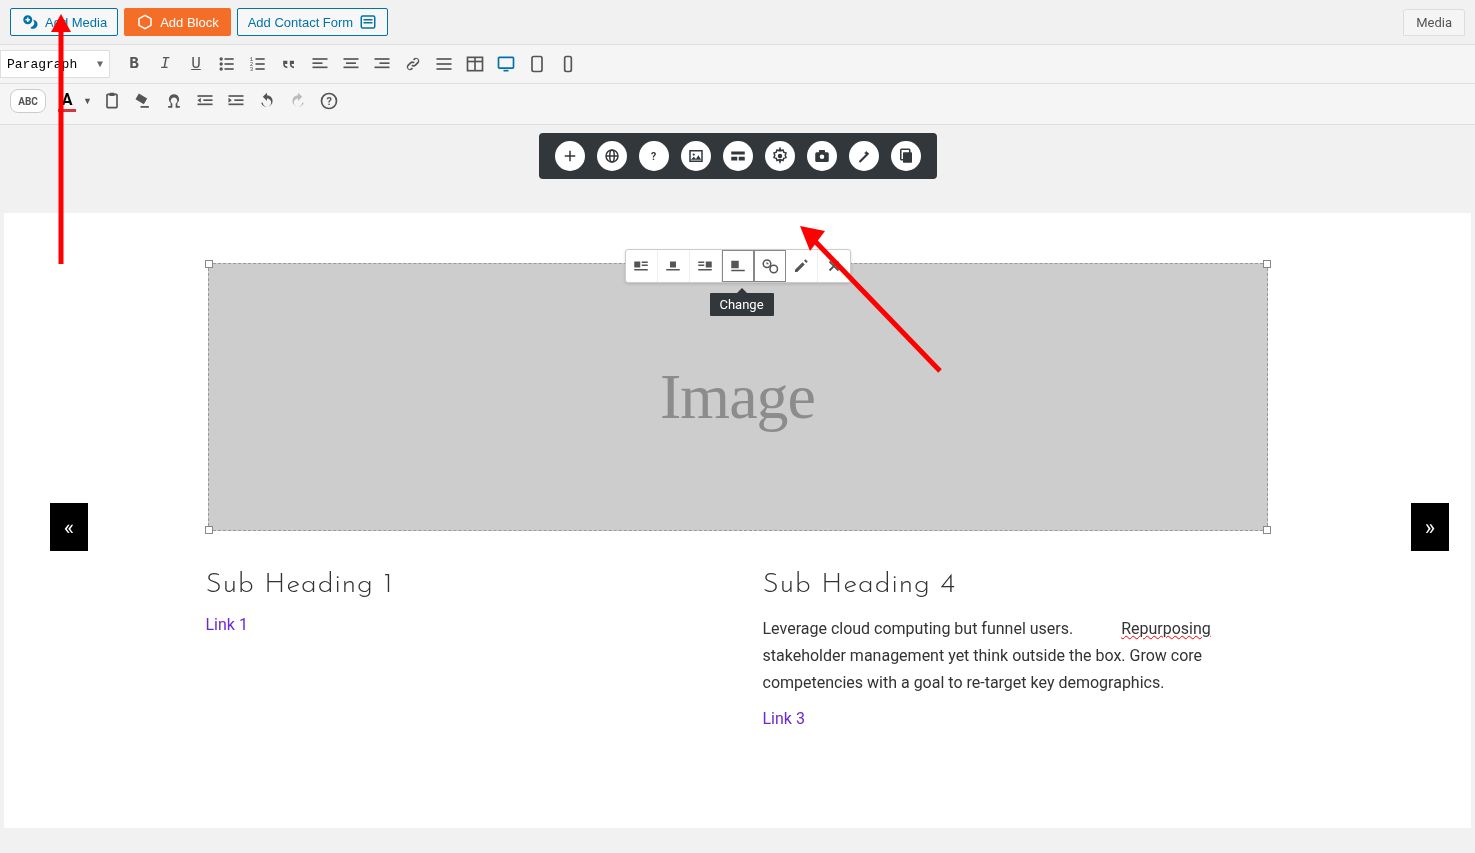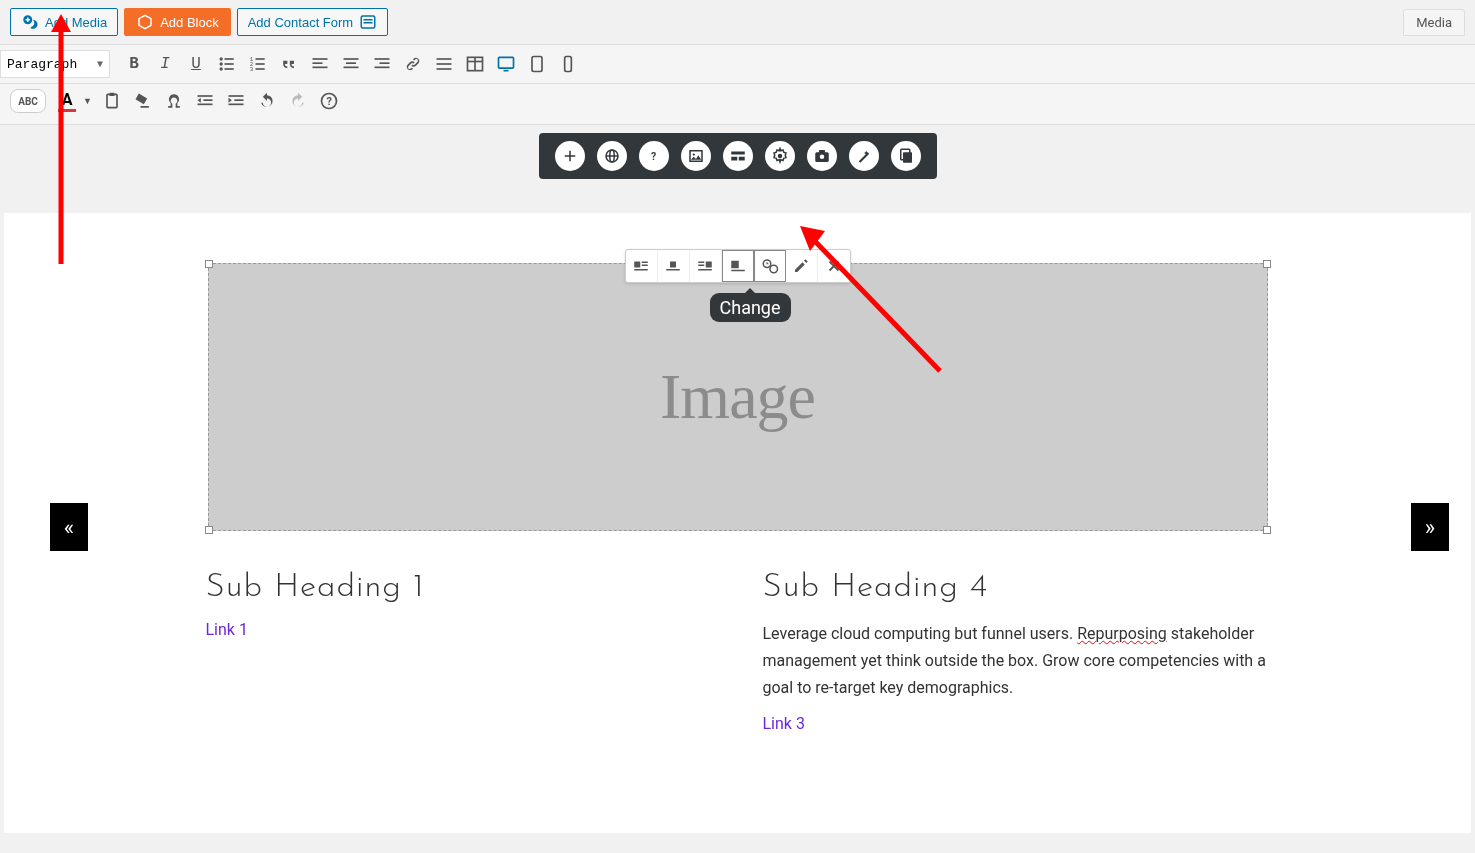--- a/index.html
+++ b/index.html
@@ -35,35 +35,35 @@
 .content-wrap { background: #fff; margin: 80px 4px 0; padding: 50px 0 100px; position: relative; }
 .nav-prev, .nav-next { position: absolute; width: 38px; height: 48px; background: #000; color: #fff; display: flex; align-items: center; justify-content: center; top: 290px; cursor: pointer; font-size: 22px; }
 .nav-prev { left: 46px; }
 .nav-next { right: 22px; }
 
 .img-toolbar { position: absolute; top: -14px; left: 50%; transform: translateX(-50%); display: flex; background: #fff; border: 1px solid #ccc; border-radius: 3px; z-index: 5; box-shadow: 0 1px 3px rgba(0,0,0,.15); }
 .img-tb-btn { width: 32px; height: 32px; display: flex; align-items: center; justify-content: center; border-right: 1px solid #eee; cursor: pointer; color: #555; }
 .img-tb-btn:last-child { border-right: none; }
 .img-tb-btn.active { border: 1px solid #888; box-shadow: inset 0 0 0 1px #fff; }
 .img-tb-btn svg { width: 18px; height: 18px; fill: currentColor; }
-.tooltip { position: absolute; top: 30px; left: 50%; transform: translateX(-28px); background: #32373c; color: #fff; font-size: 18px; padding: 4px 10px; border-radius: 9px; z-index: 6; }
+.tooltip { position: absolute; top: 30px; left: 50%; transform: translateX(-28px); background: #32373c; color: #fff; font-size: 13px; padding: 4px 10px; border-radius: 1px; z-index: 6; }
 .tooltip::before { content: ''; position: absolute; top: -5px; left: 50%; transform: translateX(-50%); border: 5px solid transparent; border-bottom-color: #32373c; border-top: none; }
 
 .image-block { position: relative; width: 1060px; height: 268px; margin: 0 auto; background: #cdcdcd; border: 1px dashed #999; display: flex; align-items: center; justify-content: center; }
 .image-text { font-size: 64px; color: #8c8c8c; font-family: Georgia, serif; letter-spacing: -1px; }
 .handle { position: absolute; width: 8px; height: 8px; background: #fff; border: 1px solid #888; }
 .handle.tl { top: -4px; left: -4px; } .handle.tr { top: -4px; right: -4px; }
 .handle.bl { bottom: -4px; left: -4px; } .handle.br { bottom: -4px; right: -4px; }
 
 .columns { display: flex; gap: 50px; width: 1064px; margin: 40px auto 0; }
 .col { flex: 1; }
-.sub-heading { font-family: "Josefin Sans", sans-serif; font-weight: 300; font-size: 33px; color: #333; margin-bottom: 16px; letter-spacing: 1px; }
+.sub-heading { font-family: "Josefin Sans", sans-serif; font-weight: 300; font-size: 28px; color: #333; margin-bottom: 16px; letter-spacing: 1px; }
 .col-text { font-size: 16px; line-height: 1.7; color: #333; margin-bottom: 12px; }
 .col-link { font-size: 16px; color: #6d28d9; text-decoration: none; }
-.spell-err { text-decoration: underline wavy red; text-decoration-thickness: 1px; }
+.spell-err { text-decoration: underline wavy red; text-decoration-thickness: 1px; margin-left: 44px; }
 
 .arrow1 { position: absolute; top: 14px; left: 46px; z-index: 100; pointer-events: none; }
 .arrow2 { position: absolute; top: 216px; left: 790px; z-index: 100; pointer-events: none; }
 </style>
 </head>
 <body>
 
 <div class="topbar">
   <div class="topbar-left">
     <button class="btn-outline">

